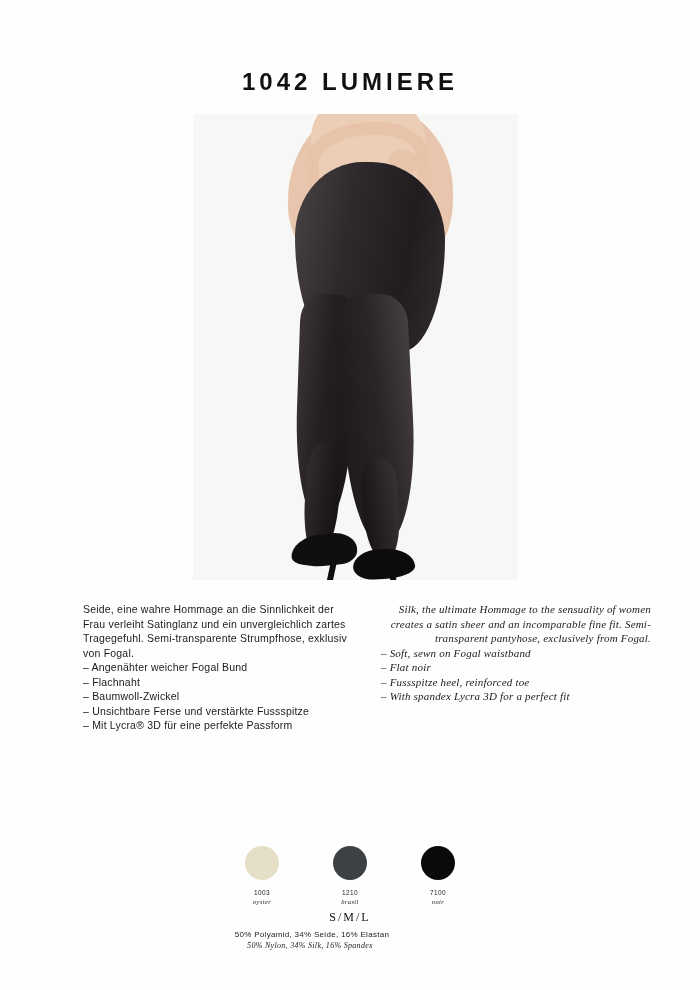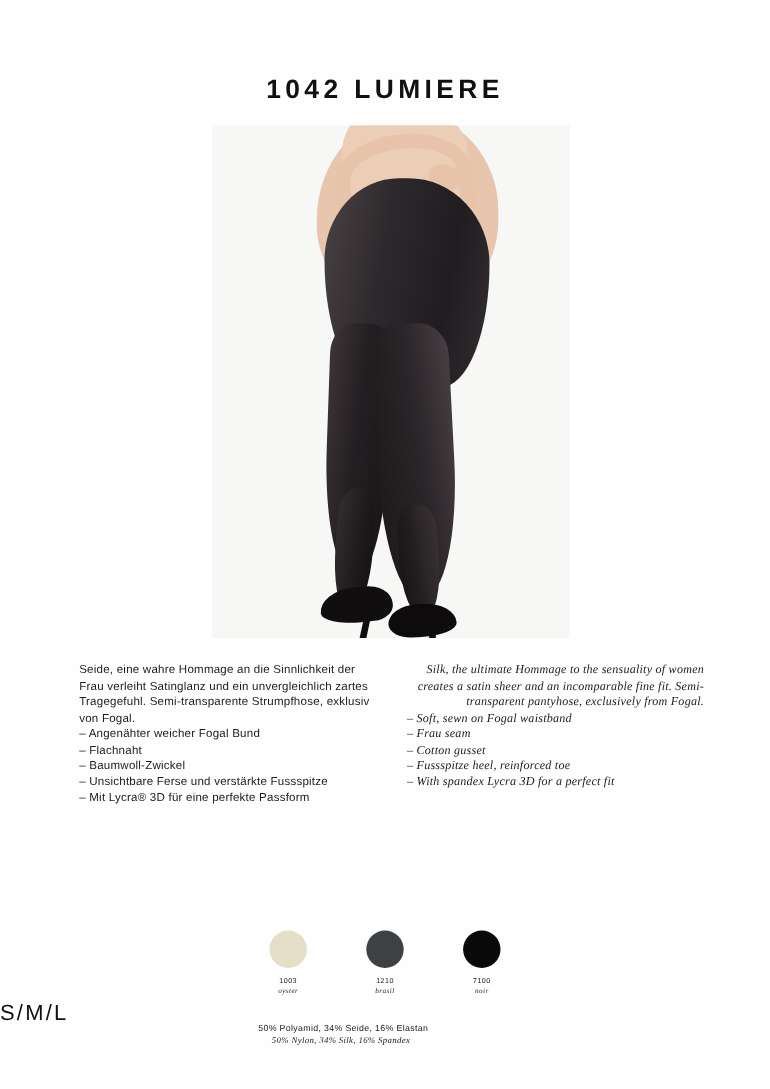--- a/index.html
+++ b/index.html
@@ -183,21 +183,21 @@
     height: 36px;
     background: #0d0b0c;
     transform: rotate(6deg);
     border-radius: 0 0 3px 3px;
   }
 
   
   .desc {
     position: absolute;
     top: 602px;
-    left: 72px;
+    left: 83px;
     width: 570px;
     display: flex;
     gap: 28px;
   }
   .col {
     width: 270px;
   }
   .col p {
     margin: 0;
     font-size: 10.5px;
@@ -261,25 +261,25 @@
     font-family: "Liberation Serif", serif;
     font-style: italic;
   }
 
   
   .sizes {
     position: absolute;
     top: 910px;
     left: 0;
     width: 700px;
-    text-align: left;
-    font-size: 20px;
+    text-align: center;
+    font-size: 12px;
     letter-spacing: 2px;
     color: #111;
-    font-family: Liberation Sans, sans-serif;
+    font-family: Liberation Serif, serif;
   }
   .comp-de {
     position: absolute;
     top: 930px;
     left: 0;
     width: 624px;
     text-align: center;
     font-size: 8px;
     letter-spacing: 0.3px;
     color: #222;
@@ -333,22 +333,21 @@
         <div>– Baumwoll-Zwickel</div>
         <div>– Unsichtbare Ferse und verstärkte Fussspitze</div>
         <div>– Mit Lycra® 3D für eine perfekte Passform</div>
       </div>
     </div>
 
     <div class="col en">
       <p>Silk, the ultimate Hommage to the sensuality of women creates a satin sheer and an incomparable fine fit. Semi-transparent pantyhose, exclusively from Fogal.</p>
       <div class="bullets">
         <div>– Soft, sewn on Fogal waistband</div>
-        <div>– Frau seam</div>
-        <div>– Cotton gusset</div>
+        <div>– Flat noir</div>
         <div>– Fussspitze heel, reinforced toe</div>
         <div>– With spandex Lycra 3D for a perfect fit</div>
       </div>
     </div>
 
   </div>
 
   <div class="swatches">
 
     <div class="swatch">

